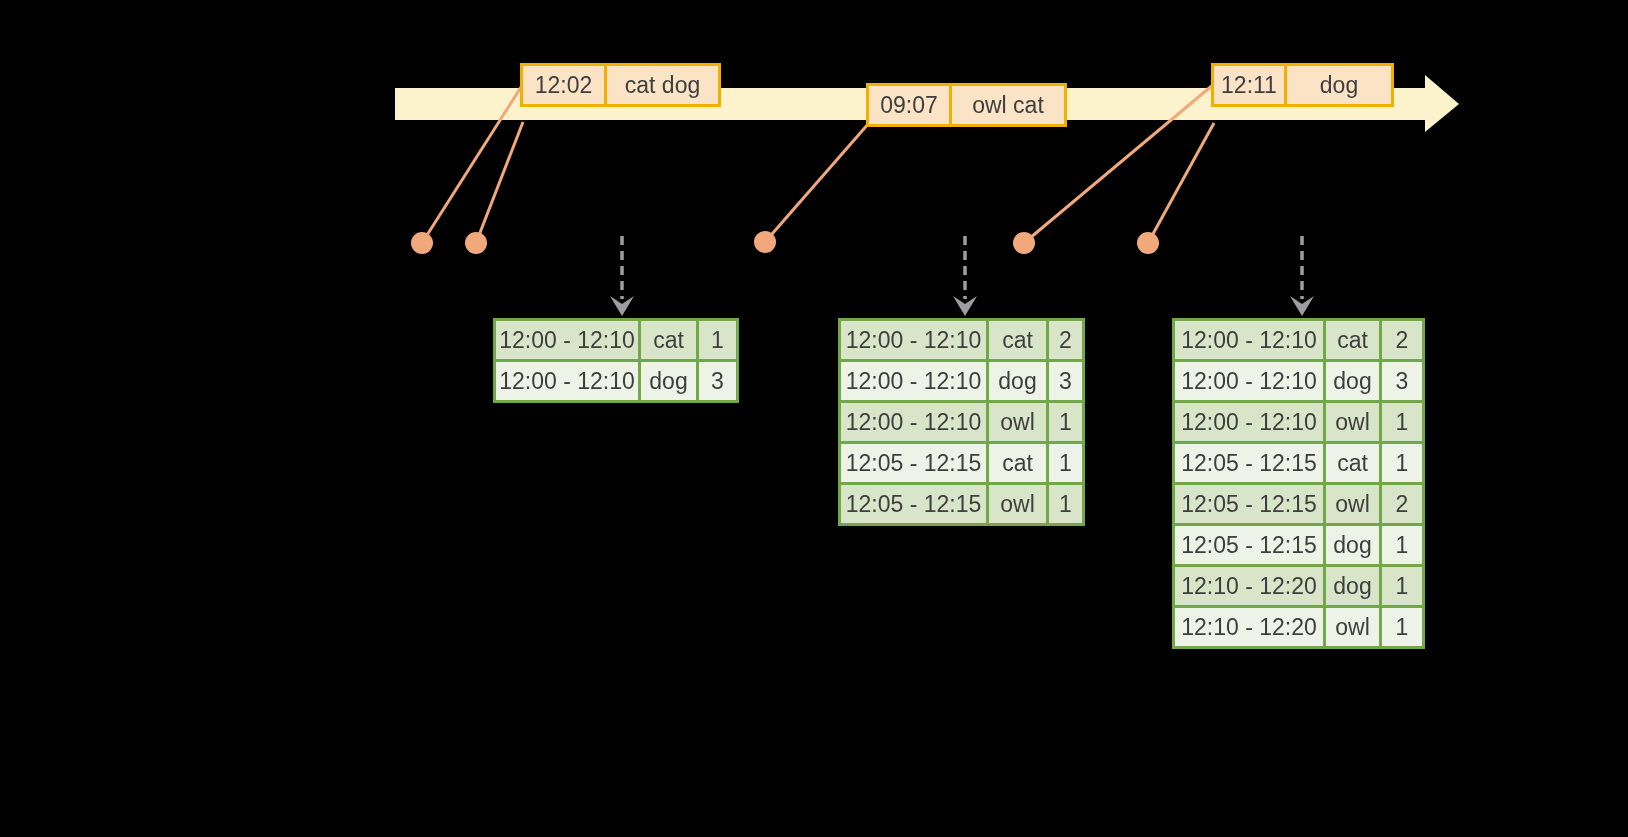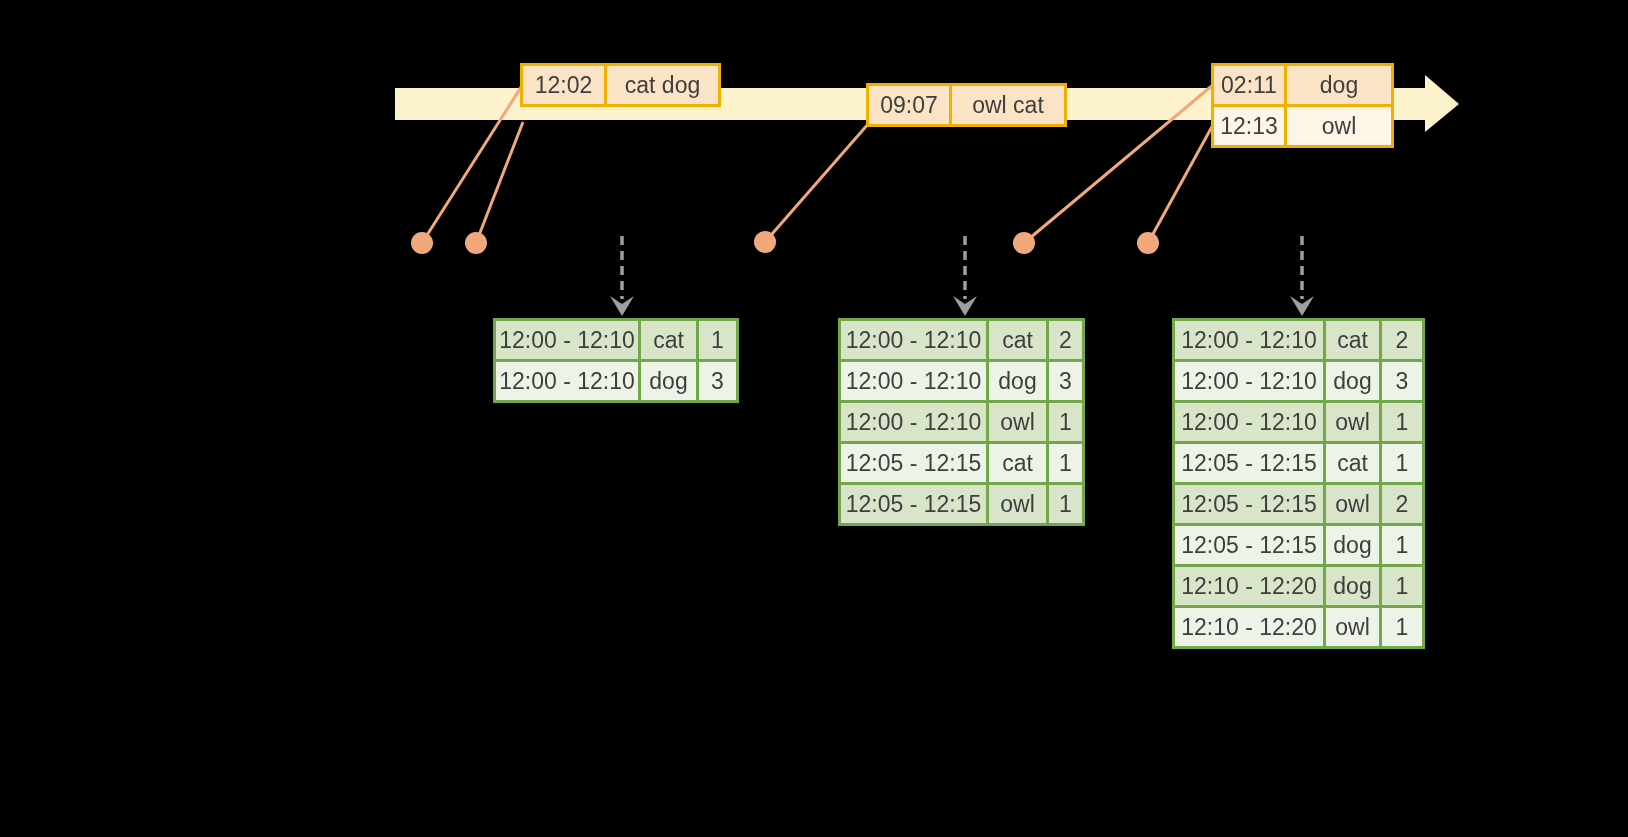--- a/index.html
+++ b/index.html
@@ -107,26 +107,22 @@
       </tbody>
   </table>
 
   <table id="event-table-3" class="event-table">
     <colgroup>
         <col style="width:73px">
         <col style="width:107px">
       </colgroup>
     <tbody>
         <tr>
-          <td>02:11</td>
-          <td>dog</td>
-        </tr>
-        <tr>
-          <td>12:13</td>
-          <td>owl</td>
+          <td>12:11</td>
+          <td>dog</td>
         </tr>
       </tbody>
   </table>
 
   <table id="result-table-1" class="result-table">
     <colgroup>
         <col style="width:145px">
         <col style="width:58px">
         <col style="width:40px">
       </colgroup>

